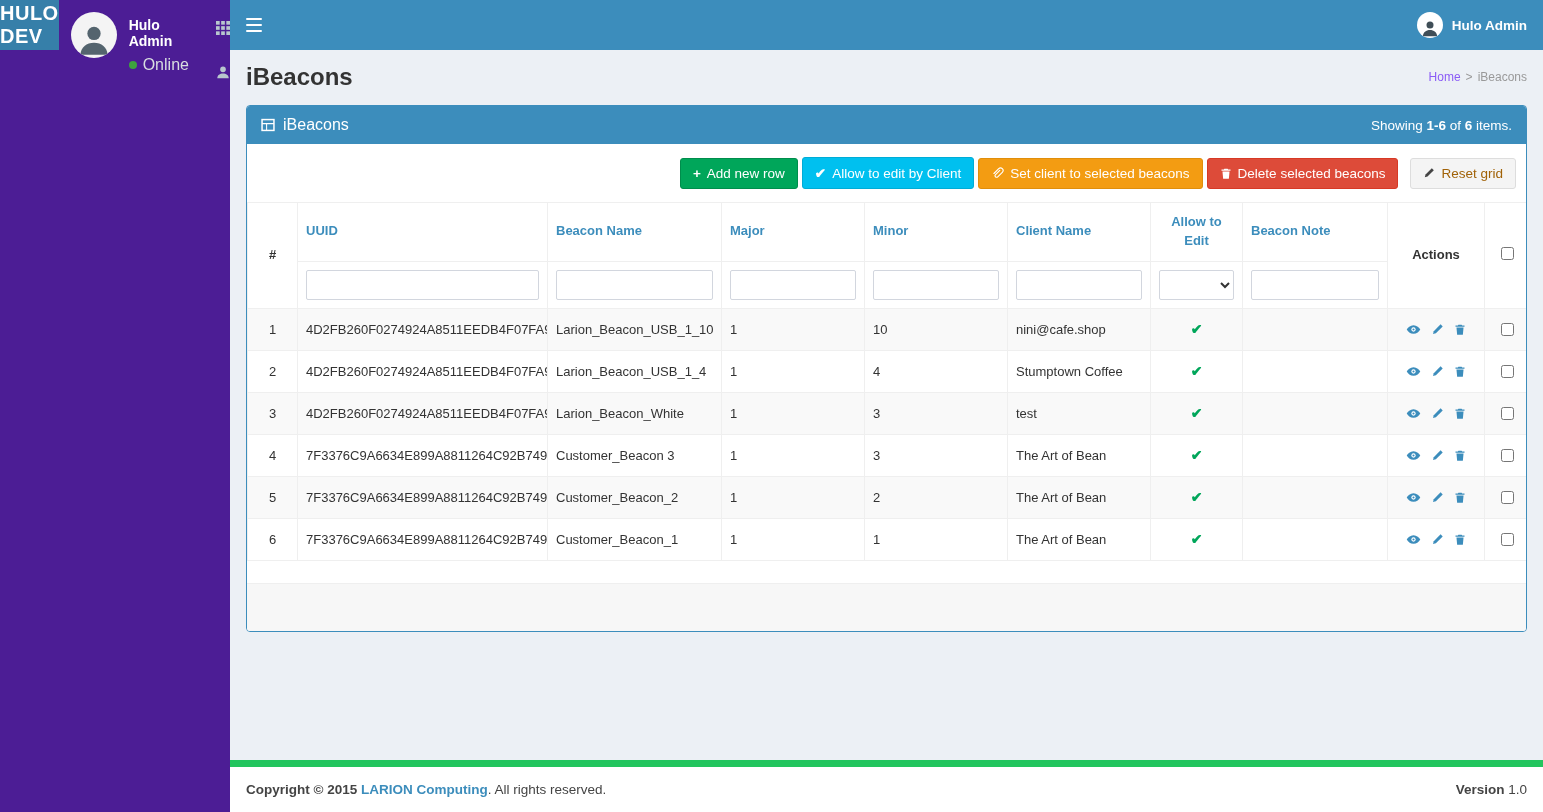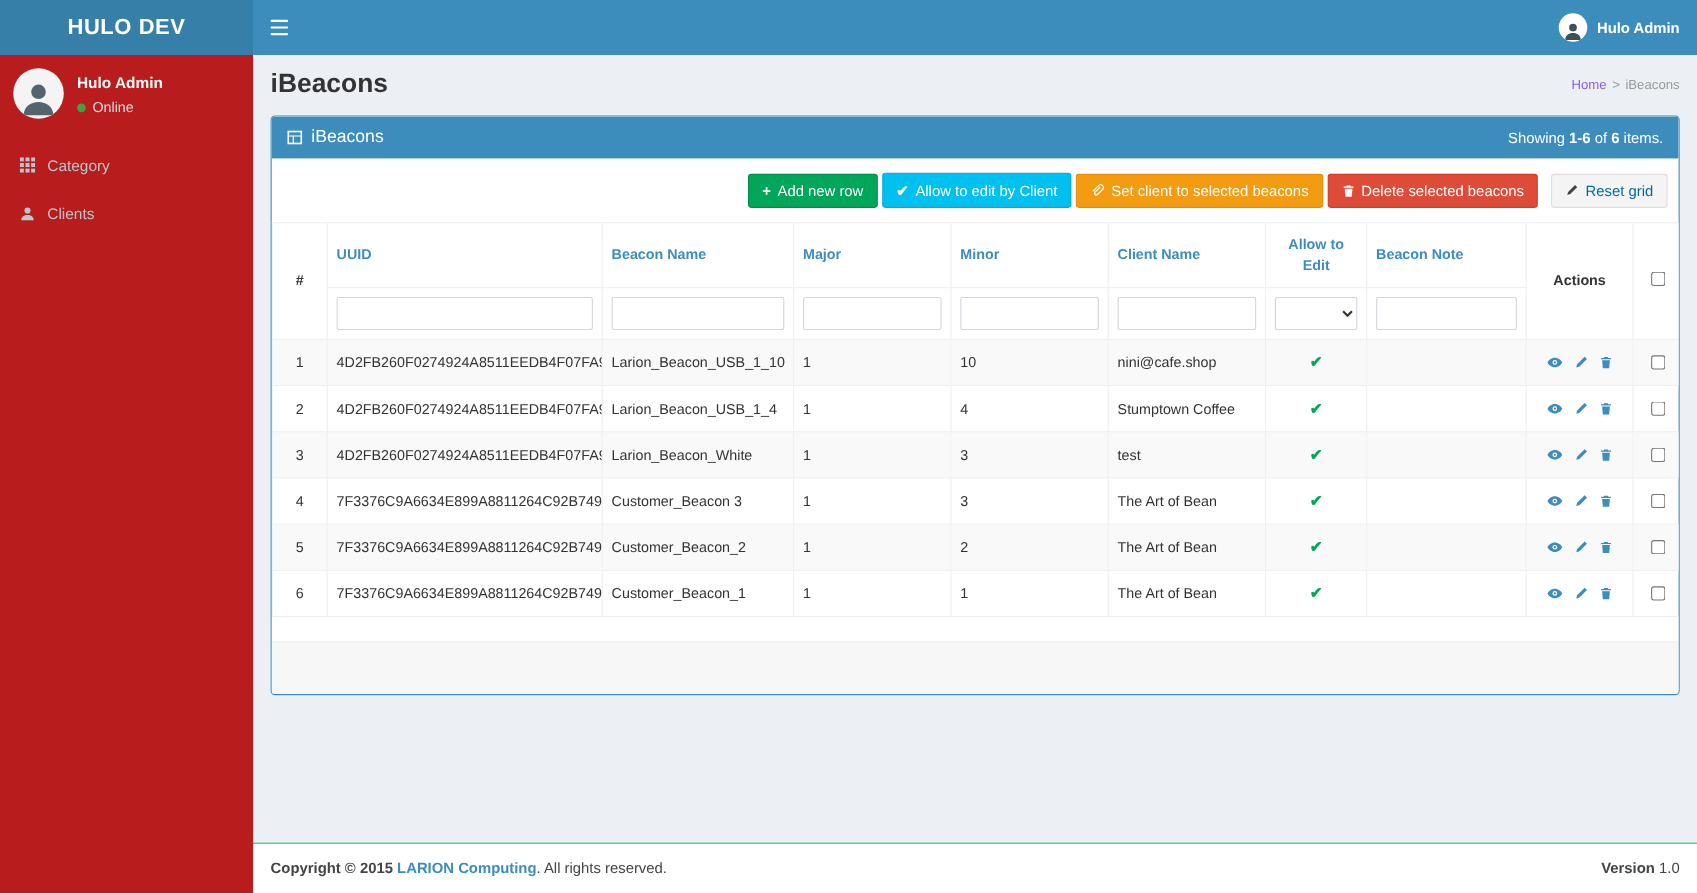--- a/index.html
+++ b/index.html
@@ -5,32 +5,32 @@
   * { box-sizing: border-box; }
   html,body { margin:0; padding:0; }
   body {
     width:1543px; height:812px; overflow:hidden;
     font-family:"Liberation Sans", sans-serif; font-size:14px; color:#333;
     background:#ecf0f5;
   }
   .wrapper { display:flex; width:1543px; height:812px; }
 
   
-  .sidebar { flex:0 0 230px; width:230px; background:#b91c1c; display:flex; flex-direction:column; }
+  .sidebar { flex:0 0 230px; width:230px; background:#4c1d95; display:flex; }
   .brand {
     height:50px; background:#367fa9; color:#fff; font-size:20px; font-weight:700;
     display:flex; align-items:center; justify-content:center; letter-spacing:.5px; cursor:pointer;
   }
   .user-panel { display:flex; gap:12px; padding:12px 10px 14px 12px; align-items:flex-start; }
   .avatar-lg {
     width:46px; height:46px; border-radius:50%; background:#f4f4f4;
     display:flex; align-items:flex-end; justify-content:center; overflow:hidden; flex:0 0 46px;
   }
   .user-name { color:#fff; font-weight:700; font-size:14px; margin-top:5px; }
-  .user-status { color:#d8dde0; font-size:13px; margin-top:7px; display:flex; align-items:center; gap:6px; cursor:pointer; }
+  .user-status { color:#d8dde0; font-size:16px; margin-top:7px; display:flex; align-items:center; gap:6px; cursor:pointer; }
   .dot { width:8px; height:8px; border-radius:50%; background:#3ea33e; }
   .menu { list-style:none; margin:6px 0 0 0; padding:0; }
   .menu-item {
     height:44px; display:flex; align-items:center; gap:10px; padding-left:13px;
     color:#b8c7ce; font-size:14px; border-left:3px solid transparent; cursor:pointer;
   }
   .menu-item.active { background:#1e282c; color:#fff; border-left-color:#3c8dbc; font-weight:600; }
   .mi { width:17px; display:inline-flex; justify-content:center; }
 
   
@@ -57,21 +57,21 @@
 
   .toolbar { display:flex; justify-content:flex-end; align-items:center; gap:4px; padding:13px 10px; }
   .btn {
     display:inline-flex; align-items:center; gap:6px; padding:7px 12px; font-size:13.5px;
     border-radius:3px; border:1px solid transparent; color:#fff; cursor:pointer; font-family:inherit; white-space:nowrap;
   }
   .btn-success { background:#00a65a; border-color:#008d4c; }
   .btn-info    { background:#00c0ef; border-color:#00acd6; }
   .btn-warning { background:#f39c12; border-color:#e08e0b; }
   .btn-danger  { background:#dd4b39; border-color:#d73925;justify-content:space-between; }
-  .btn-default { background:#f4f4f4; border-color:#ddd; color:#0369a1; margin-left:8px; }
+  .btn-default { background:#f4f4f4; border-color:#ddd; color:#a16207; margin-left:8px; }
   .btn .bi { display:inline-flex; font-weight:700; }
 
   
   table.grid { width:100%; border-collapse:collapse; table-layout:fixed; font-size:13px; }
   .grid th, .grid td { border:1px solid #efefef; padding:8px; overflow:hidden; }
   .grid thead th { font-weight:700; text-align:left; vertical-align:middle; background:#fff; color:#333; padding:10px 8px; line-height:1.45; }
   .grid thead th a { color:#3c8dbc; text-decoration:none; cursor:pointer; }
   .grid thead .center, .grid td.center { text-align:center; }
   .grid .filter-cell { padding:8px; background:#fff; }
   .filter-input {
@@ -82,21 +82,21 @@
   .grid tbody td { padding:11px 8px; color:#333; background:transparent; }
   .grid tbody tr:nth-child(odd) { background:#f9f9f9; }
   .check-icon { color:#00a65a; font-size:14px; font-weight:700; }
   .actions-cell { text-align:center; white-space:nowrap; }
   .action-link { color:#3c8dbc; display:inline-flex; vertical-align:middle; margin:0 3px; cursor:pointer; }
   .panel-spacer { height:22px; background:#fff; }
   .panel-footer { height:48px; background:#f7f7f7; border-top:1px solid #efefef; }
 
   
   .footer {
-    flex:0 0 auto; background:#fff; border-top:1px solid #22c55e;
+    flex:0 0 auto; background:#fff; border-top:7px solid #22c55e;
     padding:15px 16px; display:flex; justify-content:space-between; font-size:13.5px; color:#444;
   }
   .footer b { font-weight:700; }
   .footer a { color:#3c8dbc; font-weight:700; text-decoration:none; cursor:pointer; }
 
   svg { display:block; }
 </style>
 </head>
 <body>
 

